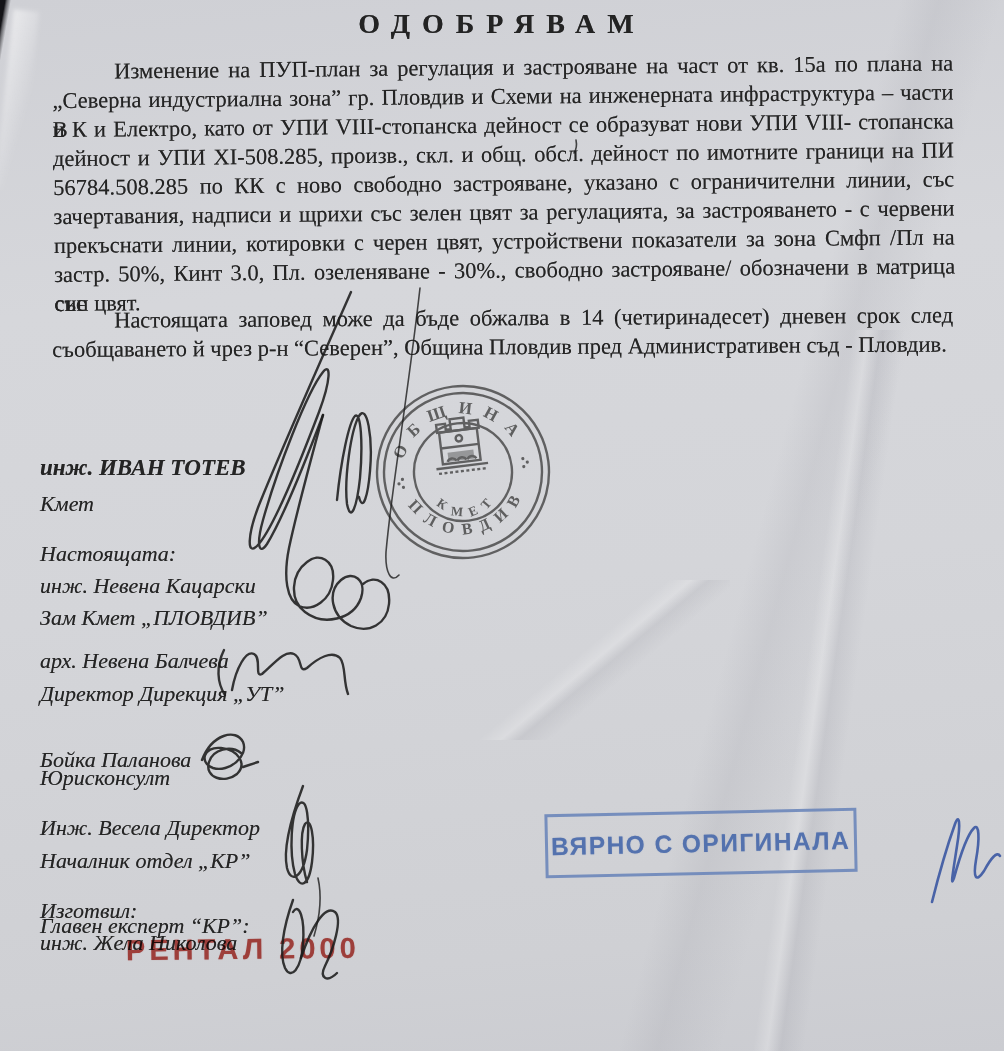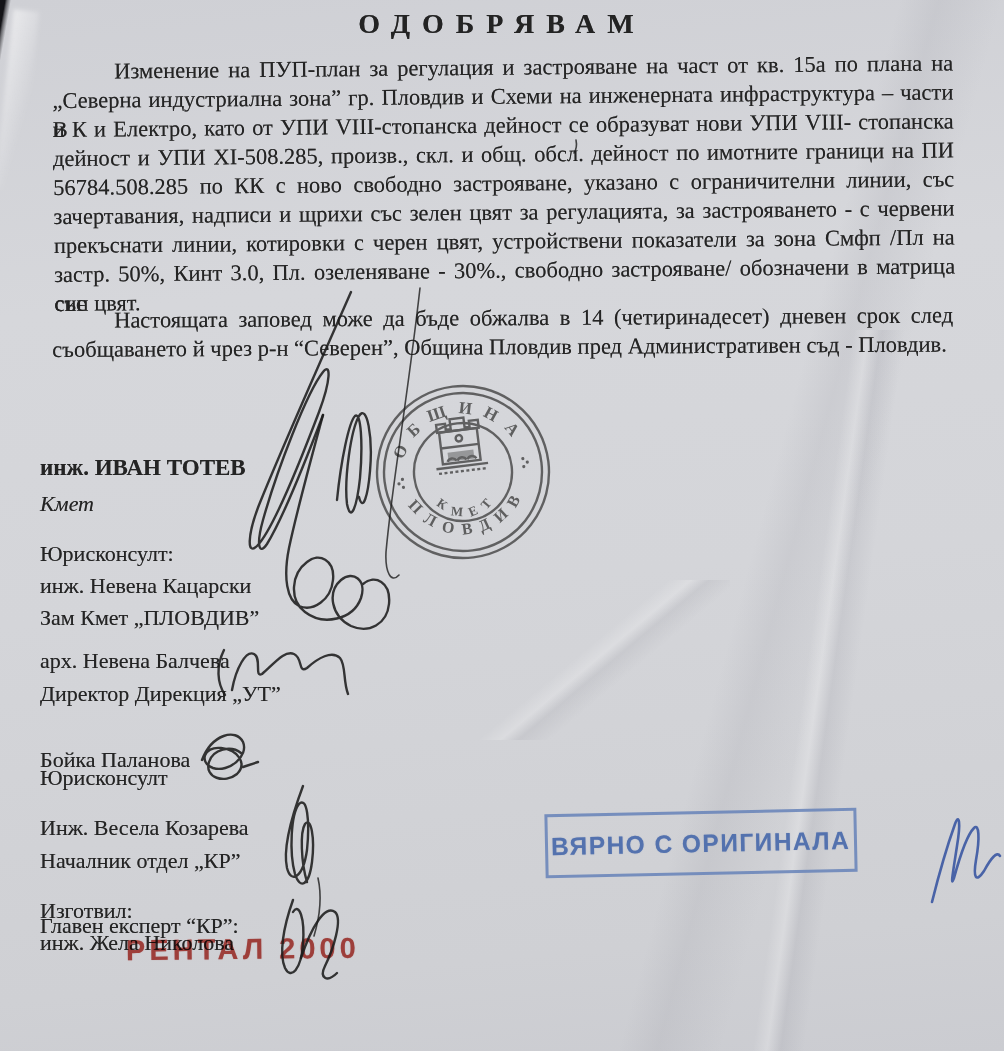--- a/index.html
+++ b/index.html
@@ -46,21 +46,21 @@
   .para{position:absolute;left:52px;width:901px;font-size:22.5px;line-height:29px;
         color:#242424;text-shadow:0 0 .6px rgba(30,30,30,.55);}
   .p1{top:57px;transform:rotate(-0.55deg);transform-origin:0 0;}
   .p2{top:306px;transform:rotate(-0.35deg);transform-origin:0 0;}
   .ln{height:29px;text-align:justify;text-align-last:justify;white-space:nowrap;}
   .ln.just{white-space:normal;}
   .ln.indent{padding-left:62px;}
   .ln.last{text-align-last:left;}
 
   .sigline{position:absolute;left:40px;font-size:22px;line-height:32px;color:#242424;
-           text-shadow:0 0 .6px rgba(30,30,30,.5);}
+           text-shadow:0 0 .6px rgba(30,30,30,.5);font-style:italic;}
   .nm-bold{font-weight:bold;font-size:23px;}
   .nm-italic{font-style:italic;}
 
   .blue-stamp{
     position:absolute;left:545px;top:811px;width:312px;height:64px;
     border:3px solid rgba(102,130,185,.85);
     transform:rotate(-1.2deg);
     display:flex;align-items:center;justify-content:center;
     box-sizing:border-box;
   }
@@ -116,31 +116,31 @@
   </div>
 
   <div class="para p2">
     <div class="ln just indent">Настоящата заповед може да бъде обжалва в 14 (четиринадесет) дневен срок след</div>
     <div class="ln just last">съобщаването й чрез р-н “Северен”, Община Пловдив пред Административен съд - Пловдив.</div>
   </div>
 
   <div class="sigline nm-bold" style="top:452px;">инж. ИВАН ТОТЕВ</div>
   <div class="sigline nm-italic" style="top:488px;">Кмет</div>
 
-  <div class="sigline" style="top:538px;">Юрисконсулт:</div>
+  <div class="sigline" style="top:538px;">Настоящата:</div>
   <div class="sigline" style="top:570px;">инж. Невена Кацарски</div>
   <div class="sigline" style="top:602px;">Зам Кмет „ПЛОВДИВ”</div>
 
   <div class="sigline" style="top:678px;">Директор Дирекция „УТ”</div>
   <div class="sigline" style="top:645px;">арх. Невена Балчева</div>
 
   <div class="sigline" style="top:730px;margin-top:14px;">Бойка Паланова</div>
   <div class="sigline" style="top:762px;">Юрисконсулт</div>
 
-  <div class="sigline" style="top:812px;">Инж. Весела Козарева</div>
+  <div class="sigline" style="top:812px;">Инж. Весела Директор</div>
   <div class="sigline" style="top:845px;">Началник отдел „КР”</div>
 
   <div class="sigline" style="top:895px;">Изготвил:</div>
   <div class="sigline" style="top:927px;">инж. Жела Николова</div>
   <div class="sigline" style="top:910px;">Главен експерт “КР”:</div>
 
   <div class="blue-stamp">
     <span>ВЯРНО С ОРИГИНАЛА</span>
   </div>
 

